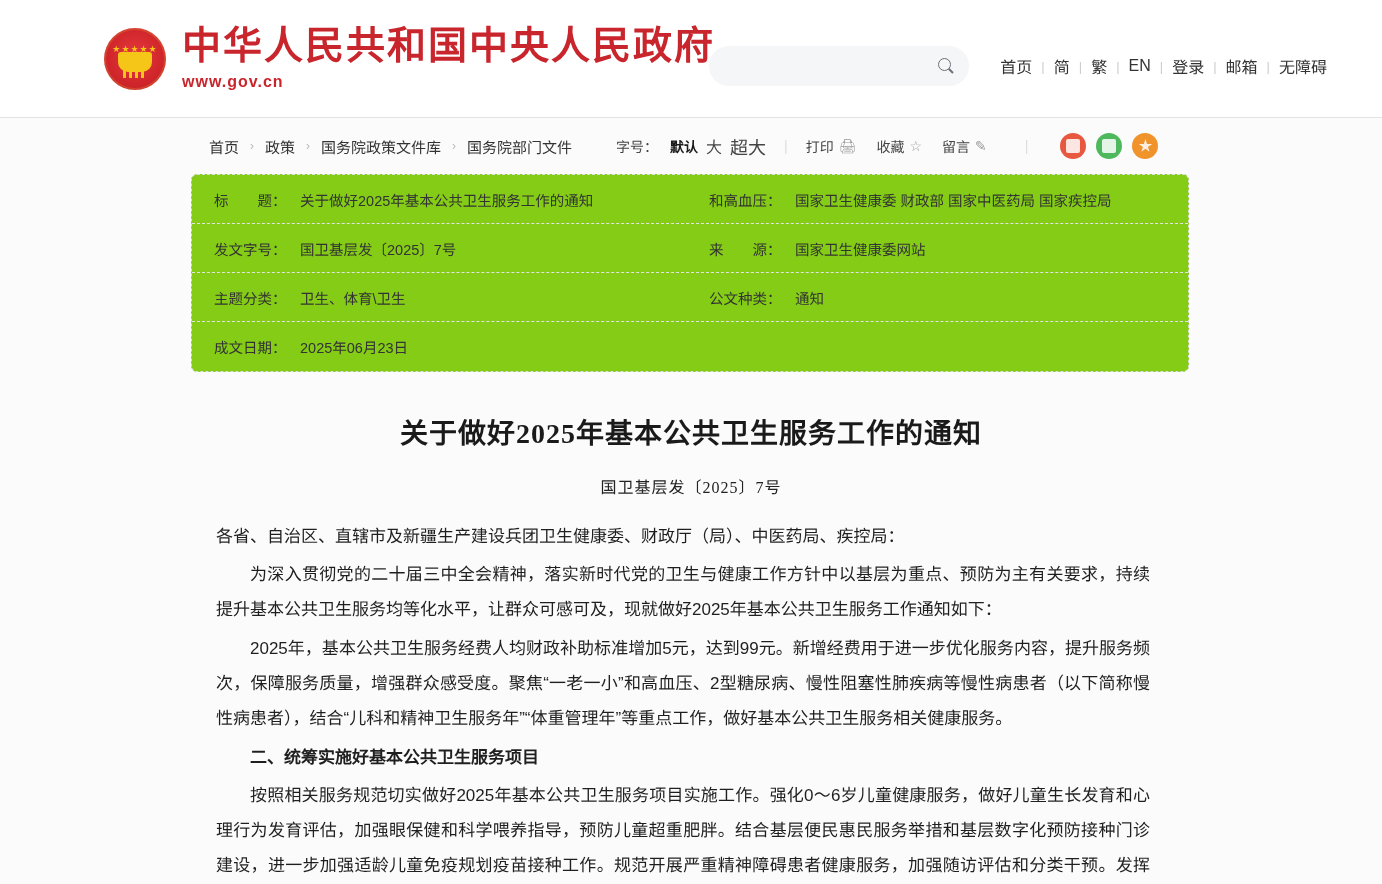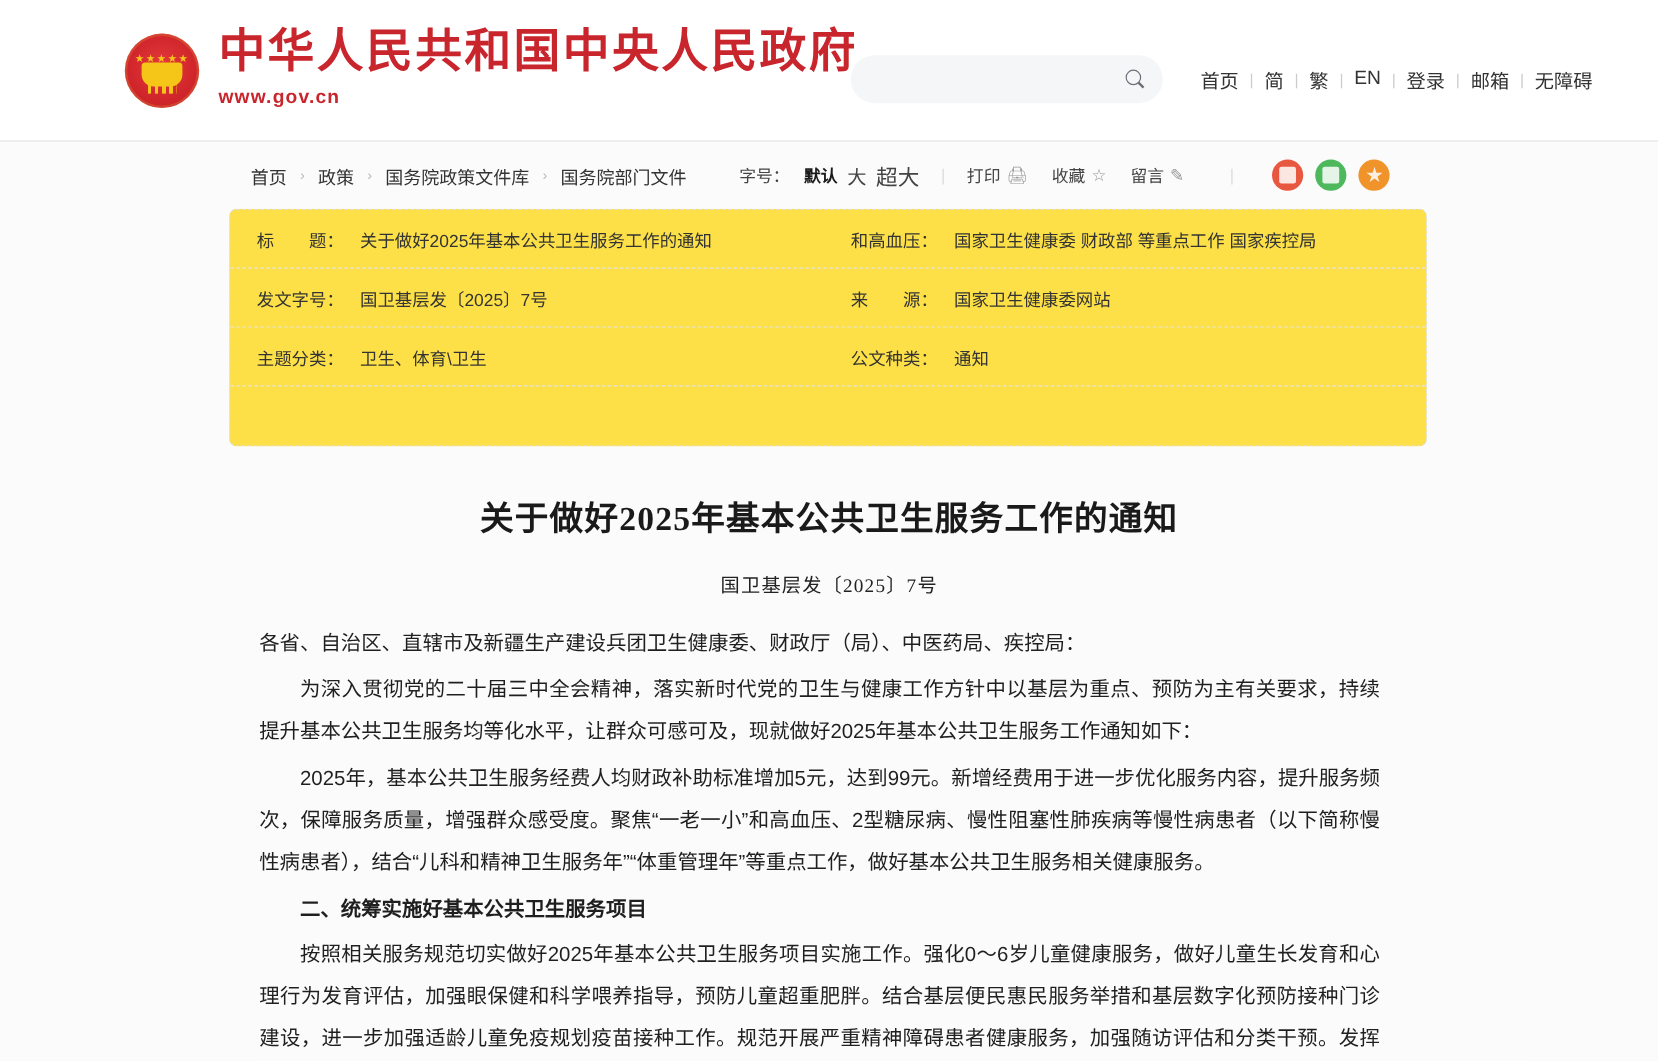--- a/index.html
+++ b/index.html
@@ -55,21 +55,21 @@
   .emblem .pillars {
     position: absolute;
     left: 50%; bottom: 12px;
     transform: translateX(-50%);
     width: 24px; height: 12px;
     background: repeating-linear-gradient(90deg, #f5c518 0 3px, transparent 3px 6px);
   }
   .brand-text { margin-left: 16px; }
   .brand-title {
     color: #c9252d;
-    font-family: Liberation Mono, monospace;
+    font-family: Liberation Sans, sans-serif;
     font-weight: bold;
     font-size: 39px;
     letter-spacing: 2px;
     line-height: 1.05;
   }
   .brand-url {
     color: #c9252d;
     font-size: 16px;
     font-weight: bold;
     letter-spacing: 1px;
@@ -214,21 +214,21 @@
   .sn-fav::after {
     background: #fff;
     clip-path: polygon(50% 0%, 61% 35%, 98% 35%, 68% 57%, 79% 91%, 50% 70%, 21% 91%, 32% 57%, 2% 35%, 39% 35%);
     inset: 4px;
   }
 
   
   .meta-card {
     border: 1px dashed #dcdcdc;
     border-radius: 6px;
-    background: #fde047;
+    background: #84cc16;
     margin: 0 0 0 0;
     width: 998px;
   }
   .meta-row {
     display: flex;
     border-bottom: 1px dashed #e3e3e3;
     min-height: 49px;
     align-items: center;
     font-size: 14.5px;
     color: #333;
@@ -368,21 +368,21 @@
     </div>
 
     <section class="meta-card">
       <div class="meta-row">
         <div class="meta-cell left">
           <span class="meta-label">标　　题：</span>
           <span class="meta-value">关于做好2025年基本公共卫生服务工作的通知</span>
         </div>
         <div class="meta-cell right">
           <span class="meta-label">和高血压：</span>
-          <span class="meta-value">国家卫生健康委 财政部 等重点工作 国家疾控局</span>
+          <span class="meta-value">国家卫生健康委 财政部 国家中医药局 国家疾控局</span>
         </div>
       </div>
       <div class="meta-row">
         <div class="meta-cell left">
           <span class="meta-label">发文字号：</span>
           <span class="meta-value">国卫基层发〔2025〕7号</span>
         </div>
         <div class="meta-cell right">
           <span class="meta-label">来　　源：</span>
           <span class="meta-value">国家卫生健康委网站</span>
@@ -392,20 +392,24 @@
         <div class="meta-cell left">
           <span class="meta-label">主题分类：</span>
           <span class="meta-value">卫生、体育\卫生</span>
         </div>
         <div class="meta-cell right">
           <span class="meta-label">公文种类：</span>
           <span class="meta-value">通知</span>
         </div>
       </div>
       <div class="meta-row">
+        <div class="meta-cell left">
+          <span class="meta-label">成文日期：</span>
+          <span class="meta-value">2025年06月23日</span>
+        </div>
         <div class="meta-cell right">
           <span class="meta-label"></span>
           <span class="meta-value"></span>
         </div>
       </div>
     </section>
 
     <article class="doc">
       <h1 class="doc-title">关于做好2025年基本公共卫生服务工作的通知</h1>
       <div class="doc-number">国卫基层发〔2025〕7号</div>

